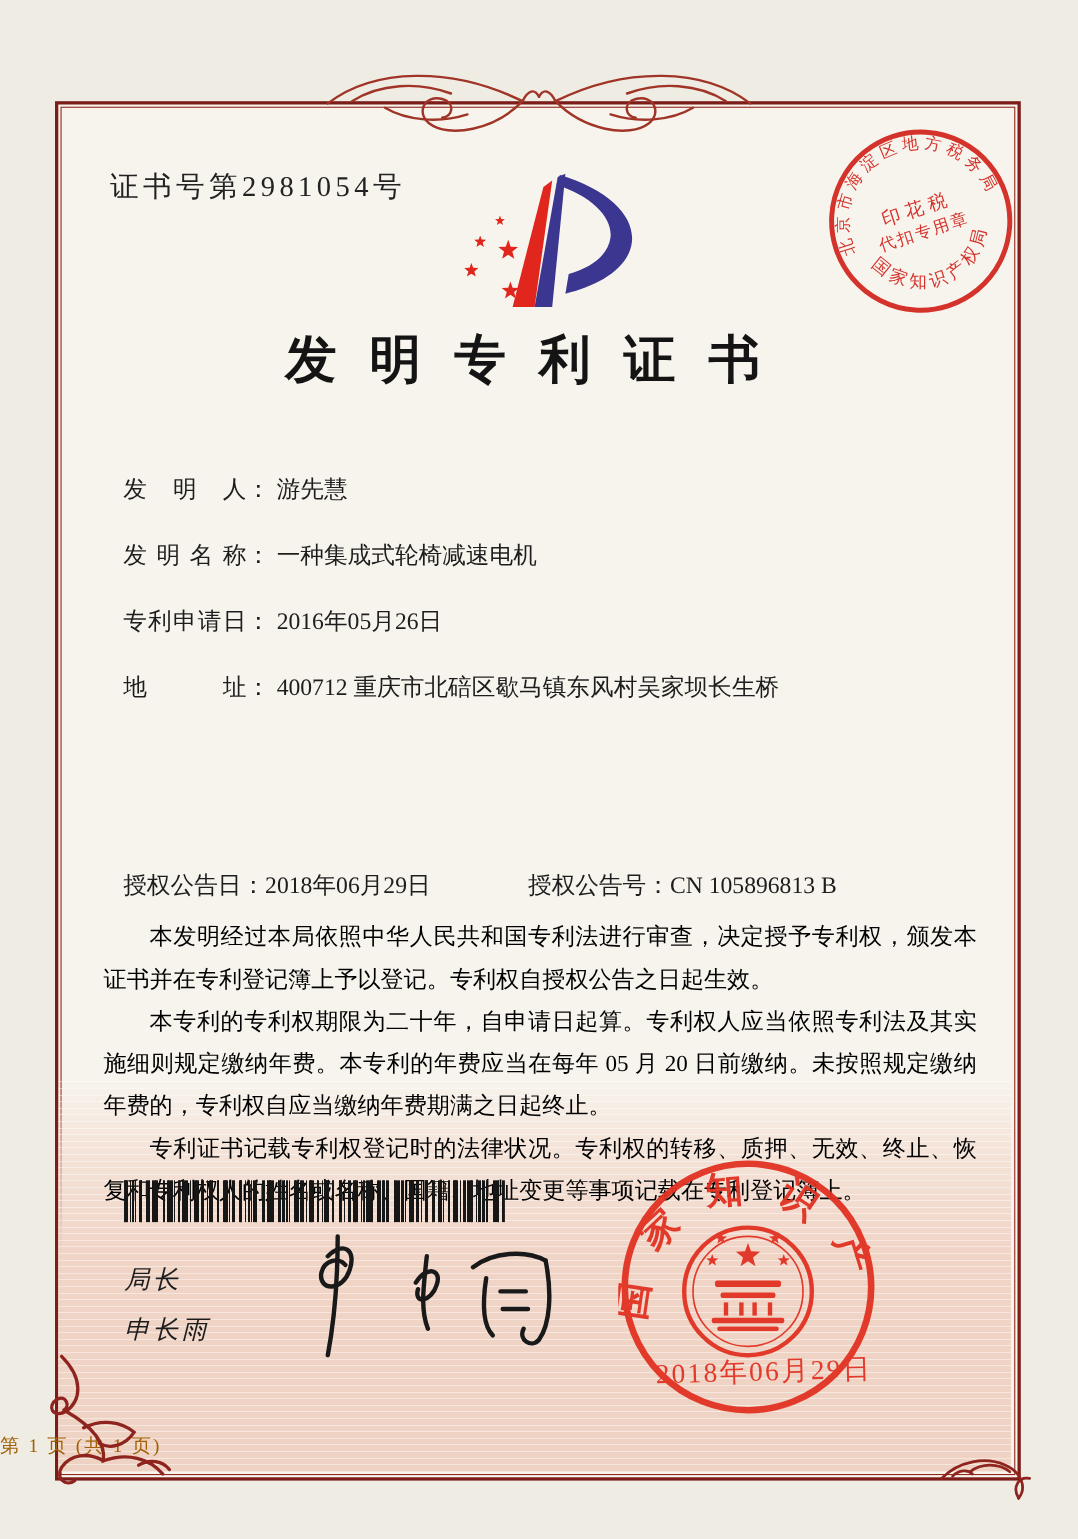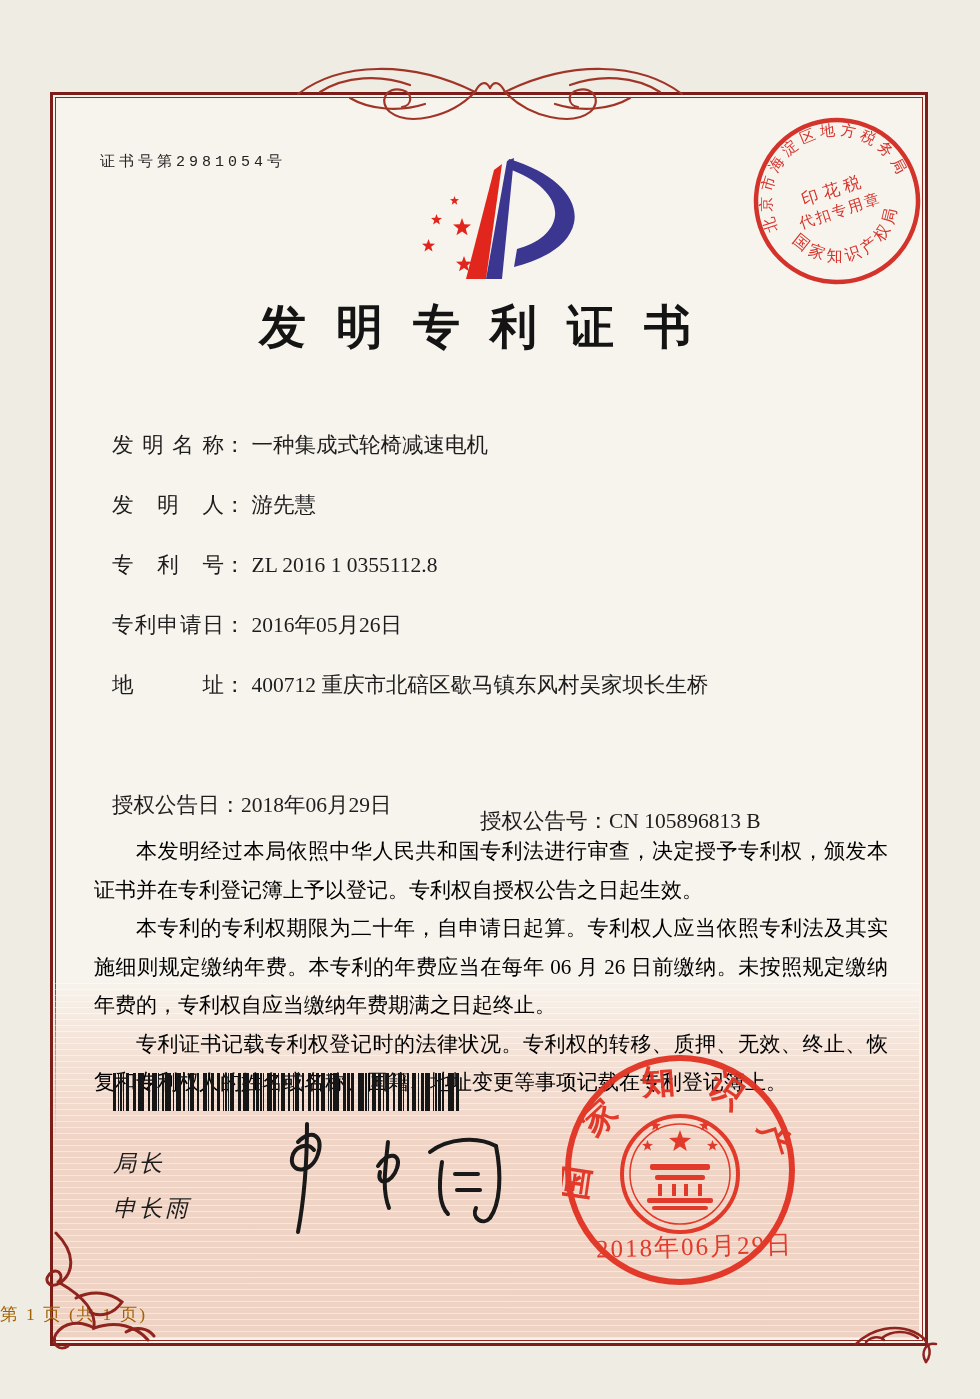--- a/index.html
+++ b/index.html
@@ -21,39 +21,39 @@
   .pink-zone{
     position:absolute; left:53px; top:980px; width:866px; height:358px; z-index:1;
     background:
       repeating-linear-gradient(0deg, rgba(255,255,255,.45) 0 1px, rgba(255,255,255,0) 1px 6px),
       linear-gradient(180deg, rgba(242,214,200,0) 0%, rgba(242,214,200,.55) 18%, #f0d4c6 45%, #eed2c4 100%);
   }
   .ornament{position:absolute; z-index:3; pointer-events:none;}
   
   .cert-no{
     position:absolute; left:100px; top:152px; z-index:2;
-    font-size:15px; letter-spacing:4px; color:#222;font-family:Liberation Mono, monospace;
+    font-size:26px; letter-spacing:4px; color:#222;
   }
   .logo{position:absolute; left:398px; top:146px; z-index:2;}
   .tax-stamp{position:absolute; left:742px; top:106px; z-index:4; transform:rotate(-18deg); opacity:.92;}
   .title{
     position:absolute; left:0; top:296px; width:100%; z-index:2;
     text-align:center; font-size:47px; font-weight:bold; color:#141414;
     letter-spacing:30px; box-sizing:border-box;
   }
   
   .fields{position:absolute; left:112px; top:430px; width:760px; z-index:2; font-size:21.5px;}
   .frow{height:60px; white-space:nowrap;}
   .flabel{
     display:inline-block; width:112px; text-align:justify; text-align-last:justify;
     vertical-align:top;
   }
   .fcolon{display:inline-block; margin-right:6px;}
   .grant-row{position:absolute; left:112px; top:790px; width:780px; z-index:2; font-size:21.5px; white-space:nowrap;}
-  .grant-no{position:absolute; left:368px; top:16px;}
+  .grant-no{position:absolute; left:368px; top:0;}
   
   .body-text{
     position:absolute; left:94px; top:832px; width:794px; z-index:2;
     font-size:21px; line-height:38.5px; text-align:justify; color:#000000;
   }
   .body-text p{margin:0; text-indent:2em;}
   
   .barcode{
     position:absolute; left:113px; top:1073px; width:346px; height:38px; z-index:2;
     background:
@@ -154,46 +154,43 @@
     <text x="95" y="110" font-size="15" fill="#d2231c" text-anchor="middle" letter-spacing="2" font-family="'DejaVu Sans',sans-serif">代扣专用章</text>
     <text font-size="16" fill="#d2231c" letter-spacing="4" font-family="'DejaVu Sans',sans-serif">
       <textPath href="#tsBot" startOffset="4">国家知识产权局</textPath>
     </text>
   </svg>
 
   <div class="title">发明专利证书</div>
 
   <div class="fields">
     <div class="frow">
+      <span class="flabel">发明人</span><span class="fcolon">：</span><span>游先慧</span>
+    </div>
+    <div class="frow">
       <span class="flabel">发明名称</span><span class="fcolon">：</span><span>一种集成式轮椅减速电机</span>
-    </div>
-    <div class="frow">
-      <span class="flabel">发明人</span><span class="fcolon">：</span><span>游先慧</span>
-    </div>
-    <div class="frow">
-      <span class="flabel">专利号</span><span class="fcolon">：</span><span>ZL 2016 1 0355112.8</span>
     </div>
     <div class="frow">
       <span class="flabel">专利申请日</span><span class="fcolon">：</span><span>2016年05月26日</span>
     </div>
     <div class="frow">
       <span class="flabel">地址</span><span class="fcolon">：</span><span>400712 重庆市北碚区歇马镇东风村吴家坝长生桥</span>
     </div>
   </div>
 
   <div class="grant-row">
     <span>授权公告日</span><span>：</span><span>2018年06月29日</span>
     <span class="grant-no">
       <span>授权公告号</span><span>：</span><span>CN 105896813 B</span>
     </span>
   </div>
 
   <div class="body-text">
     <p>本发明经过本局依照中华人民共和国专利法进行审查，决定授予专利权，颁发本证书并在专利登记簿上予以登记。专利权自授权公告之日起生效。</p>
-    <p>本专利的专利权期限为二十年，自申请日起算。专利权人应当依照专利法及其实施细则规定缴纳年费。本专利的年费应当在每年 06 月 26 日前缴纳。未按照规定缴纳年费的，专利权自应当缴纳年费期满之日起终止。</p>
+    <p>本专利的专利权期限为二十年，自申请日起算。专利权人应当依照专利法及其实施细则规定缴纳年费。本专利的年费应当在每年 05 月 20 日前缴纳。未按照规定缴纳年费的，专利权自应当缴纳年费期满之日起终止。</p>
     <p>专利证书记载专利权登记时的法律状况。专利权的转移、质押、无效、终止、恢复和专利权人的姓名或名称、国籍、地址变更等事项记载在专利登记簿上。</p>
   </div>
 
   <div class="barcode"></div>
 
   <div class="director">
     <div>局长</div>
     <div>申长雨</div>
   </div>
 

